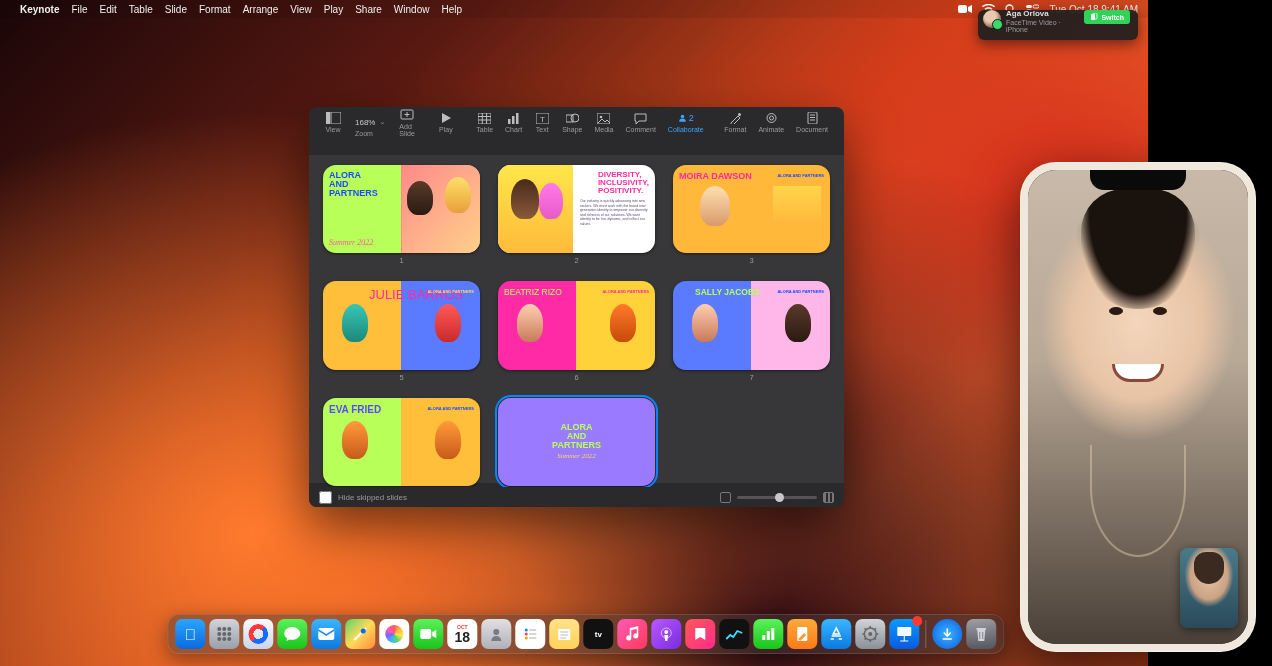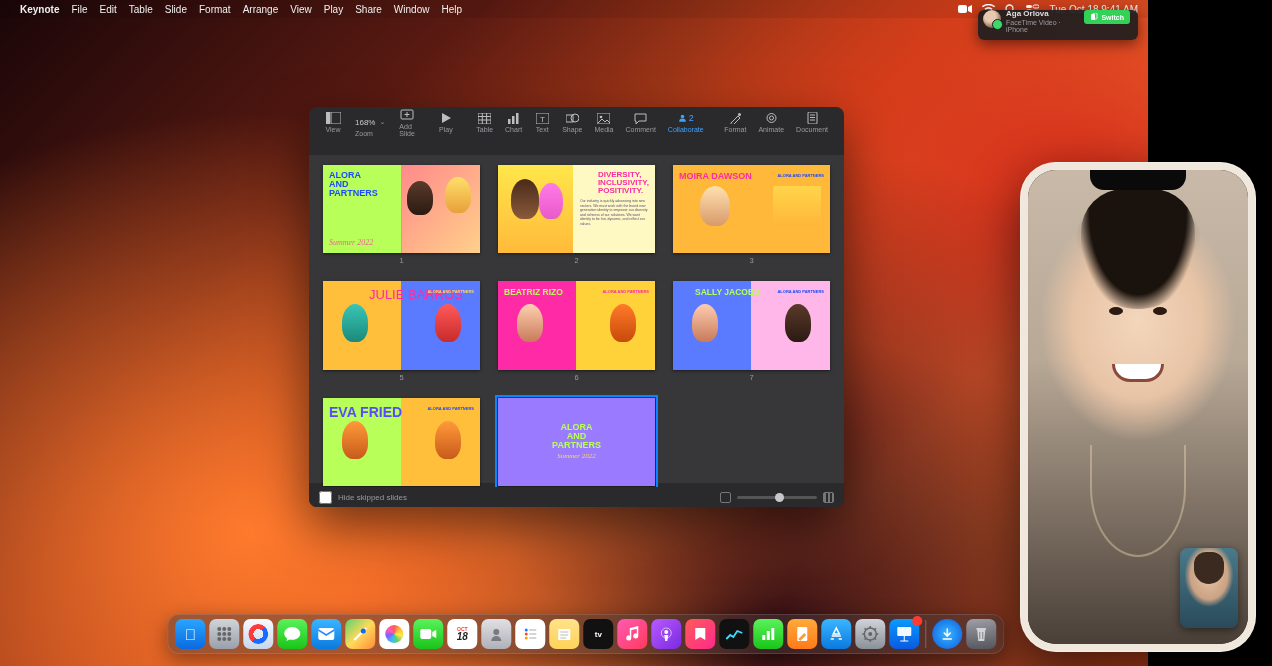--- a/index.html
+++ b/index.html
@@ -80,37 +80,37 @@
     color:#bdbdc0; }
   .tbtn.blue .ico, .tbtn.blue{ color:#3ea2ff;}
   .tsep{ flex:1; }
   .zoom{display:flex;align-items:center;gap:2px;font-size:8px;color:#c8c8cc;padding:0 8px;}
 
   .canvas{ position:absolute; top:48px; bottom:24px; left:0; right:0;
     background:#37373a; padding:10px 14px 4px;
     display:grid; grid-template-columns:repeat(3, 1fr); grid-template-rows:repeat(3, 1fr);
     gap:16px 18px; }
   .slidewrap{ display:flex; flex-direction:column; align-items:center; gap:3px;}
-  .slide{ width:100%; aspect-ratio:16/9; border-radius:0; overflow:hidden;
+  .slide{ width:100%; aspect-ratio:16/9; border-radius:13px; overflow:hidden;
     box-shadow:0 1px 3px rgba(0,0,0,.5); position:relative;}
   .slidenum{ font-size:7.5px; color:#9a9a9f;}
   .slidewrap.sel .slidenum{ background:#0a84ff;color:#fff;border-radius:7px;padding:0 7px;}
   .slidewrap.sel .slide{ outline:2px solid #0a84ff; outline-offset:1px;}
 
   
   .s1{ background:linear-gradient(90deg,#b8ff5a 50%,#ff8a8a 50%);}
   .s1::before{content:"";position:absolute;right:0;top:0;bottom:0;width:50%;
     background:linear-gradient(135deg,#ff8a8a,#ffd08a);}
   .s1 .t{position:absolute;left:6px;top:6px;font-size:9px;font-weight:900;color:#1b4bff;line-height:1;}
   .s1 .sub{position:absolute;left:6px;bottom:6px;font-size:8px;color:#ff5aa5;font-style:italic;font-family:cursive;}
   .peep{position:absolute;border-radius:50% 50% 40% 40%;}
   .s1 .p1{right:30%;top:18%;width:26px;height:34px;background:linear-gradient(#5a3a2a,#2a1a12);}
   .s1 .p2{right:6%;top:14%;width:26px;height:36px;background:linear-gradient(#ffdf6a,#e8a03a);}
 
-  .s2{background:#fef9c3;text-decoration:underline;}
+  .s2{background:#ffffff;text-decoration:underline;}
   .s2::before{content:"";position:absolute;left:0;top:0;bottom:0;width:48%;
     background:linear-gradient(180deg,#ffe64a,#ffba3a);}
   .s2 .t{position:absolute;right:6px;top:6px;font-size:8px;font-weight:900;color:#ff2aa5;text-align:left;line-height:1;}
   .s2 .body{position:absolute;right:6px;top:34px;width:44%;font-size:3.5px;line-height:1.3;color:#5a4a7a;}
   .s2 .p1{left:8%;top:16%;width:28px;height:40px;background:linear-gradient(#4a2a1a,#8a5a3a);}
   .s2 .p2{left:26%;top:20%;width:24px;height:36px;background:linear-gradient(#ff7ae8,#e85ac8);}
 
   .s3{background:#ffb83a;}
   .s3 .t{position:absolute;left:6px;top:6px;font-size:9px;font-weight:700;color:#ff2aa5;}
   .s3 .tag{position:absolute;right:6px;top:8px;font-size:4px;color:#1b4bff;font-weight:700;}
@@ -124,33 +124,33 @@
   .s4 .p1{left:12%;top:26%;width:26px;height:38px;background:linear-gradient(#ffccb0,#c87a5a);}
   .s4 .p2{right:12%;top:26%;width:26px;height:38px;background:linear-gradient(#ffccb0,#c87a5a);}
 
   .s5{background:linear-gradient(90deg,#ffbf3a 50%,#5a7aff 50%);}
   .s5 .t{position:absolute;left:6px;top:6px;font-size:13px;font-weight:400;color:#ff2aa5;margin-left:40px;}
   .s5 .tag{position:absolute;right:6px;top:8px;font-size:4px;color:#ffda5a;font-weight:700;}
   .s5 .p1{left:12%;top:26%;width:26px;height:38px;background:linear-gradient(#3ac5b5,#1a8a7a);}
   .s5 .p2{right:12%;top:26%;width:26px;height:38px;background:linear-gradient(#ff5a5a,#c82a2a);}
 
   .s6{background:linear-gradient(90deg,#ff2aa5 50%,#ffd23a 50%);}
-  .s6 .t{position:absolute;left:6px;top:6px;font-size:8.5px;font-weight:700;color:#b8ff5a;}
+  .s6 .t{position:absolute;left:6px;top:6px;font-size:8.5px;font-weight:400;color:#b8ff5a;}
   .s6 .tag{position:absolute;right:6px;top:8px;font-size:4px;color:#ff2aa5;font-weight:700;}
   .s6 .p1{left:12%;top:26%;width:26px;height:38px;background:linear-gradient(#ffd0b0,#c87a5a);}
   .s6 .p2{right:12%;top:26%;width:26px;height:38px;background:linear-gradient(#ff7a2a,#c84a0a);}
 
   .s7{background:linear-gradient(90deg,#5a7aff 50%,#ffb6e8 50%);}
   .s7 .t{position:absolute;left:6px;top:6px;font-size:8.5px;font-weight:900;color:#b8ff5a;padding-left:16px;}
   .s7 .tag{position:absolute;right:6px;top:8px;font-size:4px;color:#1b4bff;font-weight:700;}
   .s7 .p1{left:12%;top:26%;width:26px;height:38px;background:linear-gradient(#ffccb0,#c87a5a);}
   .s7 .p2{right:12%;top:26%;width:26px;height:38px;background:linear-gradient(#5a3a2a,#2a1a12);}
 
   .s8{background:linear-gradient(90deg,#b8ff5a 50%,#ffbf3a 50%);}
-  .s8 .t{position:absolute;left:6px;top:6px;font-size:14px;font-weight:900;color:#5a4aff;}
+  .s8 .t{position:absolute;left:6px;top:6px;font-size:10px;font-weight:900;color:#5a4aff;}
   .s8 .tag{position:absolute;right:6px;top:8px;font-size:4px;color:#1b4bff;font-weight:700;}
   .s8 .p1{left:12%;top:26%;width:26px;height:38px;background:linear-gradient(#ff9a3a,#c85a1a);}
   .s8 .p2{right:12%;top:26%;width:26px;height:38px;background:linear-gradient(#ff9a3a,#c85a1a);}
 
   .s9{background:#9a7aff; display:flex;align-items:center;justify-content:center;flex-direction:column;}
   .s9 .t{font-size:9px;font-weight:900;color:#b8ff5a;text-align:center;line-height:1;}
   .s9 .sub{font-size:7px;color:#ffda5a;font-style:italic;font-family:cursive;margin-top:2px;}
 
   .window-footer{position:absolute;left:0;right:0;bottom:0;height:20px;
     background:#2a2a2c;display:flex;align-items:center;padding:0 10px;
@@ -177,21 +177,21 @@
     mask:radial-gradient(circle,transparent 5px,#000 5px);}
   .di-messages{background:linear-gradient(180deg,#5af25a,#1ac51a);}
   .di-mail{background:linear-gradient(180deg,#3ab6ff,#0a7ae0);}
   .di-maps{background:linear-gradient(135deg,#5ad26a,#ffda5a 50%,#ff8a3a);}
   .di-photos{background:#fff;}
   .di-photos::after{content:"";width:18px;height:18px;border-radius:50%;
     background:conic-gradient(#ff5a5a,#ffbf3a,#ffe64a,#5ad26a,#3ab6ff,#8a5aff,#ff5ab5,#ff5a5a);}
   .di-facetime{background:linear-gradient(180deg,#5af25a,#1ac51a);}
   .di-calendar{background:#fff;color:#222;flex-direction:column;font-weight:700;}
   .di-calendar .m{font-size:5px;color:#ff3b30;line-height:1;}
-  .di-calendar .d{font-size:10px;line-height:1;font-style:italic;}
+  .di-calendar .d{font-size:14px;line-height:1;}
   .di-contacts{background:linear-gradient(180deg,#e0e0e4,#b0b0b8);}
   .di-reminders{background:#fff;}
   .di-notes{background:linear-gradient(180deg,#ffe28a,#ffd25a);}
   .di-tv{background:#111;}
   .di-music{background:linear-gradient(135deg,#ff5ab5,#ff3a5a);}
   .di-podcasts{background:linear-gradient(135deg,#b85aff,#7a2ae0);}
   .di-news{background:linear-gradient(135deg,#ff5a5a,#ff2a8a);}
   .di-stocks{background:#111;}
   .di-numbers{background:linear-gradient(180deg,#5af25a,#1ac51a);}
   .di-pages{background:linear-gradient(180deg,#ffaa3a,#ff7a1a);}

